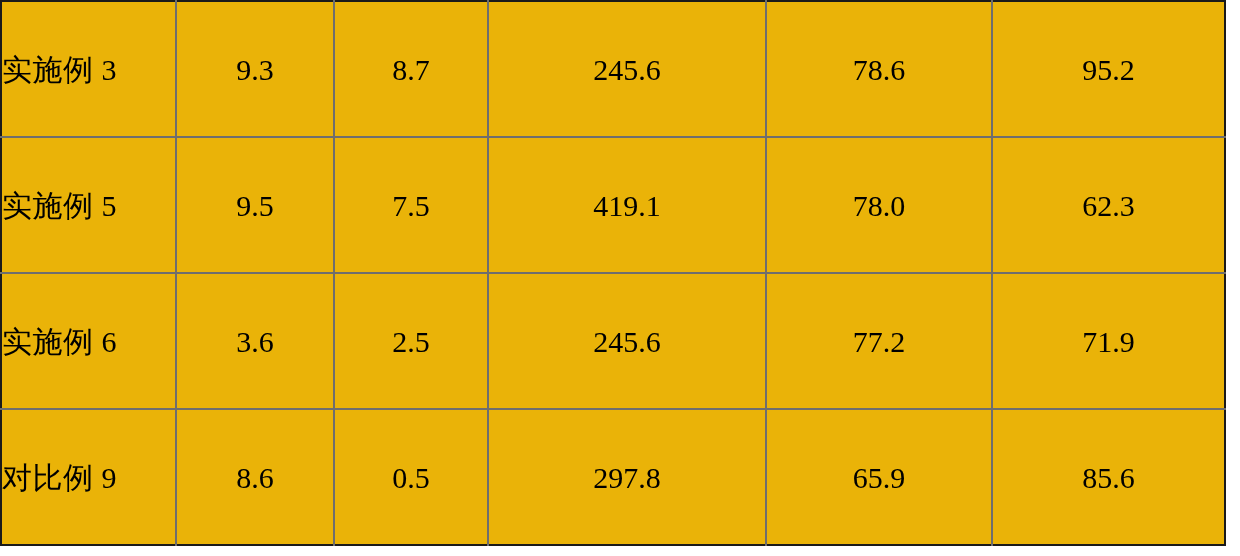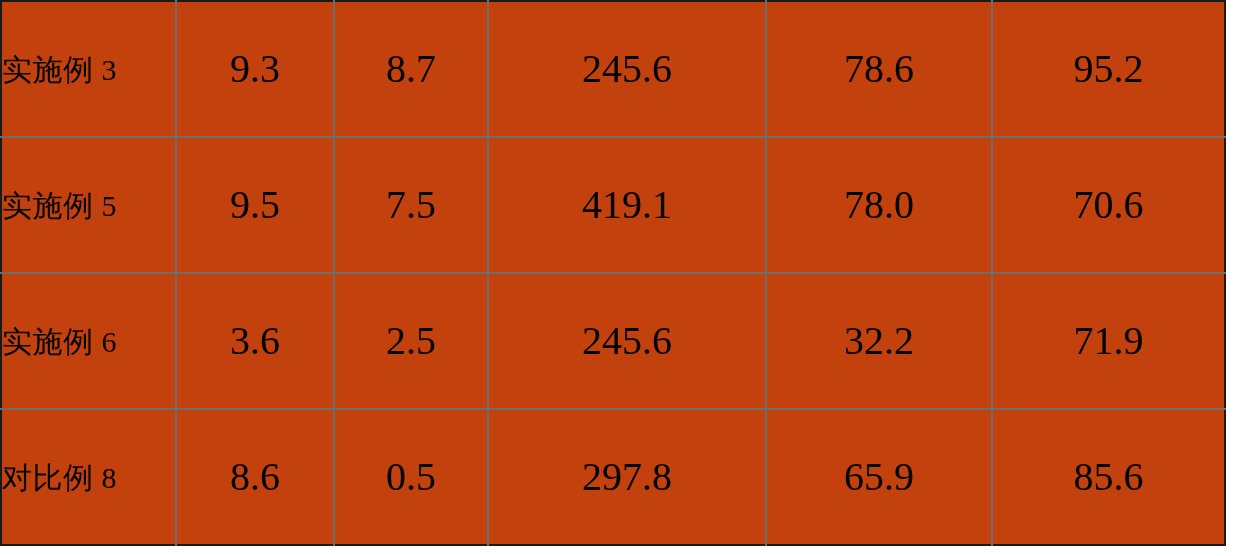--- a/index.html
+++ b/index.html
@@ -28,21 +28,21 @@
 
   #data-table tr {
     height: 78px;
   }
 
   #data-table td {
     border-right: 2px solid #6e6e6e;
     border-bottom: 2px solid #6e6e6e;
     padding: 0;
     vertical-align: middle;
-    background: #c2410c;
+    background: #eab308;
     margin-left: 44px;
   }
 
   #data-table tr:last-child td {
     border-bottom: none;
   }
   #data-table td:last-child {
     border-right: none;
   }
 
@@ -59,21 +59,21 @@
     padding-left: 16px;
     font-size: 30px;
     line-height: 1.1;
     color: #000000;
     white-space: nowrap;
     letter-spacing: 0.5px;
   }
 
   .cell-value {
     text-align: center;
-    font-size: 40px;
+    font-size: 30px;
     line-height: 1.1;
     color: #000000;
     white-space: nowrap;
   }
 </style>
 </head>
 <body>
 
 <table id="data-table">
   <colgroup>
@@ -95,35 +95,35 @@
       <td class="cell-value">95.2</td>
     </tr>
 
 
     <tr>
       <td class="cell-label">实施例 5</td>
       <td class="cell-value">9.5</td>
       <td class="cell-value">7.5</td>
       <td class="cell-value">419.1</td>
       <td class="cell-value">78.0</td>
-      <td class="cell-value">70.6</td>
+      <td class="cell-value">62.3</td>
     </tr>
 
     <tr>
       <td class="cell-label">实施例 6</td>
       <td class="cell-value">3.6</td>
       <td class="cell-value">2.5</td>
       <td class="cell-value">245.6</td>
-      <td class="cell-value">32.2</td>
+      <td class="cell-value">77.2</td>
       <td class="cell-value">71.9</td>
     </tr>
 
 
     <tr>
-      <td class="cell-label">对比例 8</td>
+      <td class="cell-label">对比例 9</td>
       <td class="cell-value">8.6</td>
       <td class="cell-value">0.5</td>
       <td class="cell-value">297.8</td>
       <td class="cell-value">65.9</td>
       <td class="cell-value">85.6</td>
     </tr>
 
 
   </tbody>
 </table>

